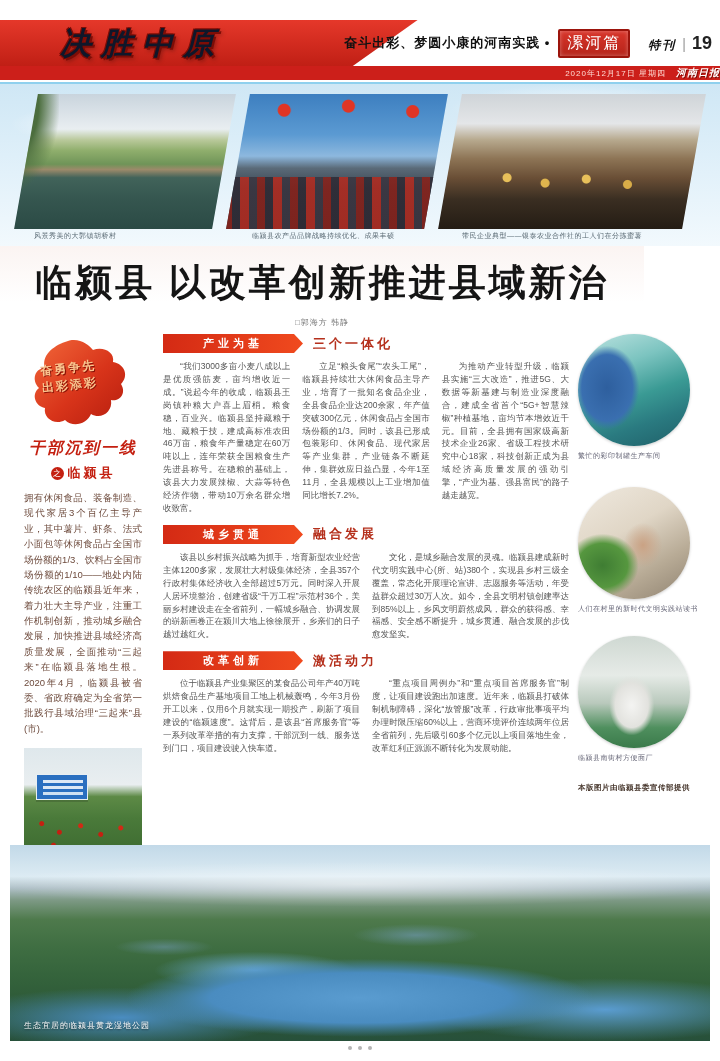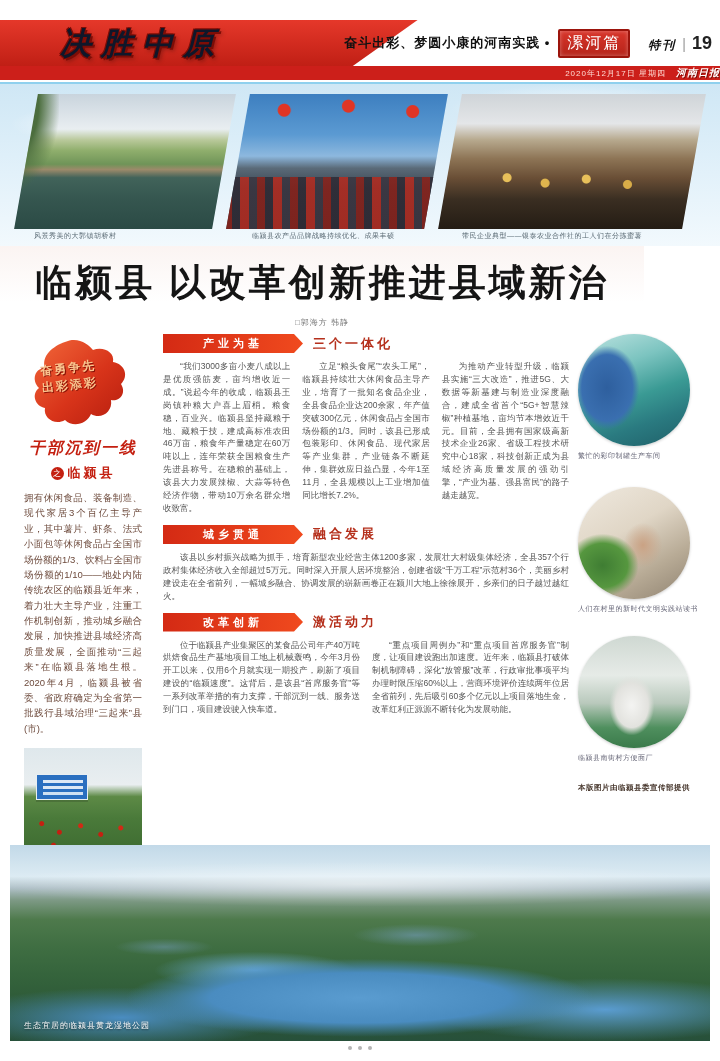--- a/index.html
+++ b/index.html
@@ -255,20 +255,23 @@
 
       <div class="section">
         <div class="sec-head">
           <div class="sec-banner">城乡贯通</div>
           <div class="sec-title">融合发展</div>
         </div>
         <div class="sec-body">
           <div class="colm">
               <p>该县以乡村振兴战略为抓手，培育新型农业经营主体1200多家，发展壮大村级集体经济，全县357个行政村集体经济收入全部超过5万元。同时深入开展人居环境整治，创建省级“千万工程”示范村36个，美丽乡村建设走在全省前列，一幅城乡融合、协调发展的崭新画卷正在颍川大地上徐徐展开，乡亲们的日子越过越红火。</p>
             </div>
+          <div class="colm">
+              <p>文化，是城乡融合发展的灵魂。临颍县建成新时代文明实践中心(所、站)380个，实现县乡村三级全覆盖，常态化开展理论宣讲、志愿服务等活动，年受益群众超过30万人次。如今，全县文明村镇创建率达到85%以上，乡风文明蔚然成风，群众的获得感、幸福感、安全感不断提升，城乡贯通、融合发展的步伐愈发坚实。</p>
+            </div>
         </div>
       </div>
 
       <div class="section">
         <div class="sec-head">
           <div class="sec-banner">改革创新</div>
           <div class="sec-title">激活动力</div>
         </div>
         <div class="sec-body">
           <div class="colm">

